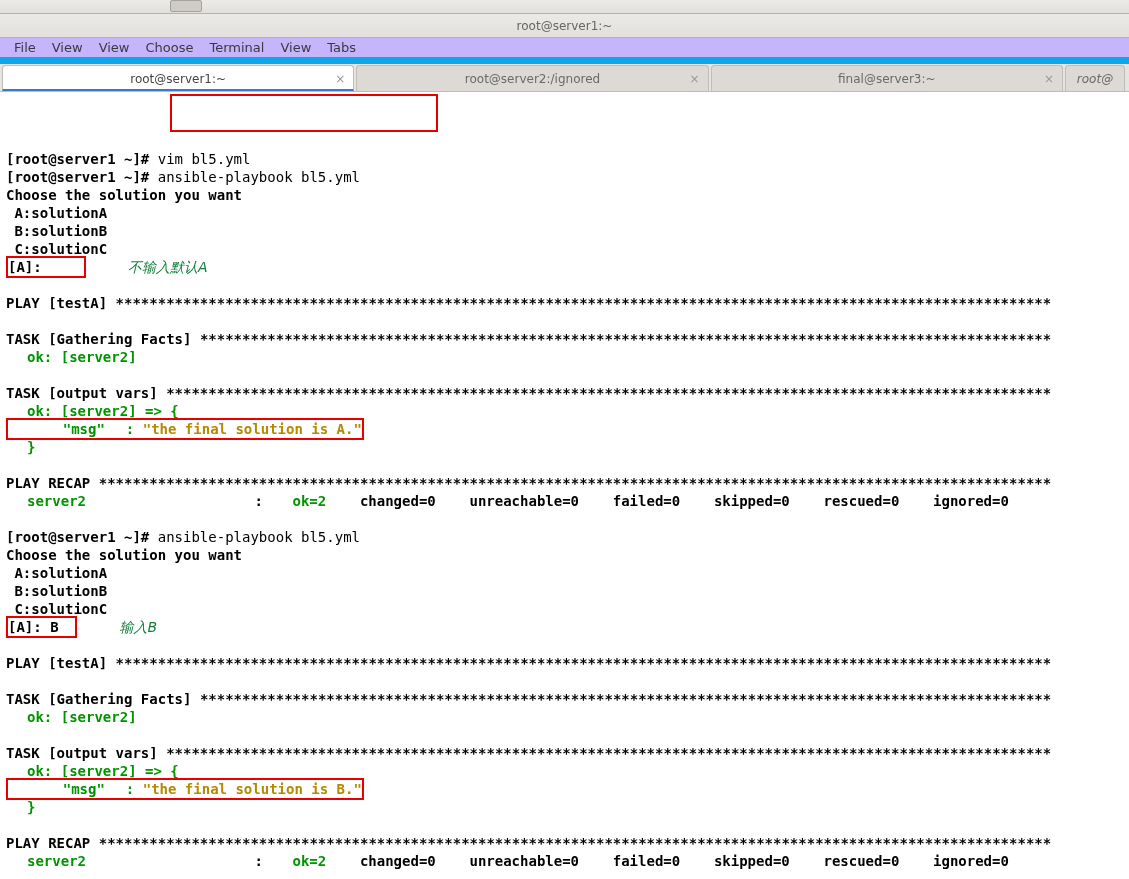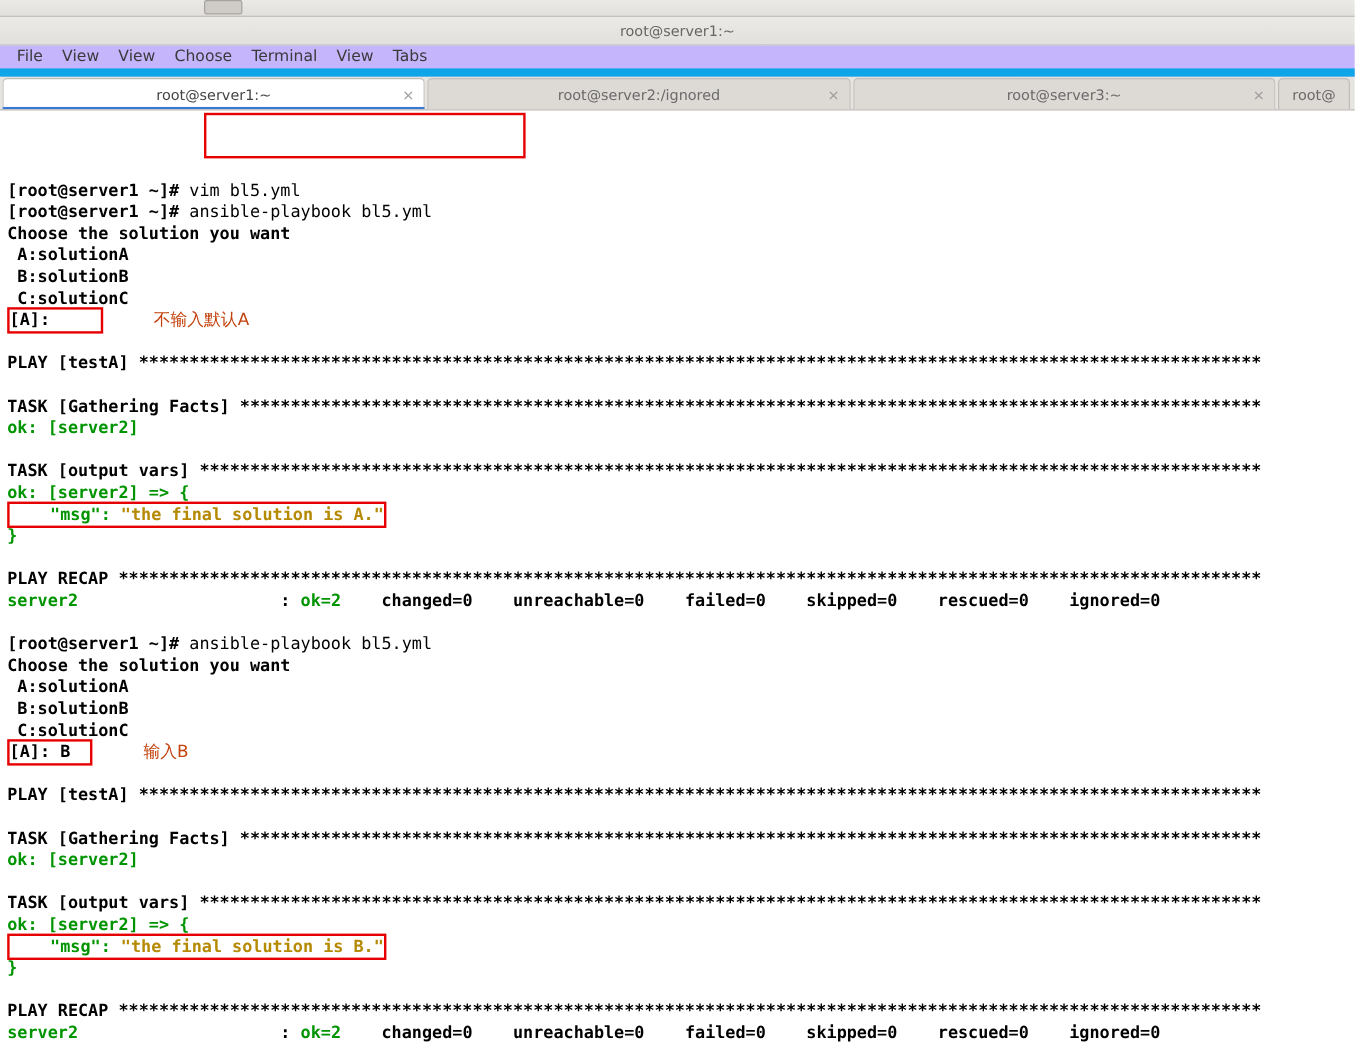--- a/index.html
+++ b/index.html
@@ -70,47 +70,48 @@
   .tab.active {
     background: #fff;
     color: #444;
     border-bottom: 2px solid #3a78d6;
   }
   .tab .close {
     position: absolute;
     right: 8px; top: 0;
     color: #999;
   }
-  .tab.partial { flex: 0 0 60px; }
+  .tab.partial { flex: 0 0 60px; font-style: italic; }
   .terminal {
     padding: 4px 6px 20px 6px;
     font-family: "DejaVu Sans Mono", "Liberation Mono", monospace;
     font-size: 14px;
     line-height: 18px;
     color: #000;
     white-space: pre;
     position: relative;
   }
   .bold { font-weight: bold; }
-  .green { color: #009400; font-weight: bold; }
+  .green { color: #009400; font-weight: bold; margin-left: 21px; }
   .yellow { color: #b58900; font-weight: bold; }
   .redbox {
     border: 2px solid #e60000;
     display: inline-block;
     padding: 0 0px;
     margin: -2px 0;
   }
   .redbox-block {
     border: 2px solid #e60000;
     position: absolute;
   }
   .annotation {
     font-family: "DejaVu Sans", "Microsoft YaHei", sans-serif;
-    color: #c2410c;
+    color: #15803d;
     font-weight: 500;
+    font-style: italic;
   }
 </style>
 </head>
 <body>
 
 <div class="titlebar-outer">
   <div class="titlebar-left"></div>
 </div>
 <div class="titlebar">
   <span>root@server1:~</span>
@@ -129,21 +130,21 @@
 <div class="tabbar">
   <div class="tab active">
     <span>root@server1:~</span>
     <span class="close">×</span>
   </div>
   <div class="tab">
     <span>root@server2:/ignored</span>
     <span class="close">×</span>
   </div>
   <div class="tab">
-    <span>root@server3:~</span>
+    <span>final@server3:~</span>
     <span class="close">×</span>
   </div>
   <div class="tab partial">
     <span>root@</span>
   </div>
 </div>
 
 <div class="terminal">
 
 <div class="redbox-block" style="left:170px; top:2px; width:268px; height:38px;"></div>

